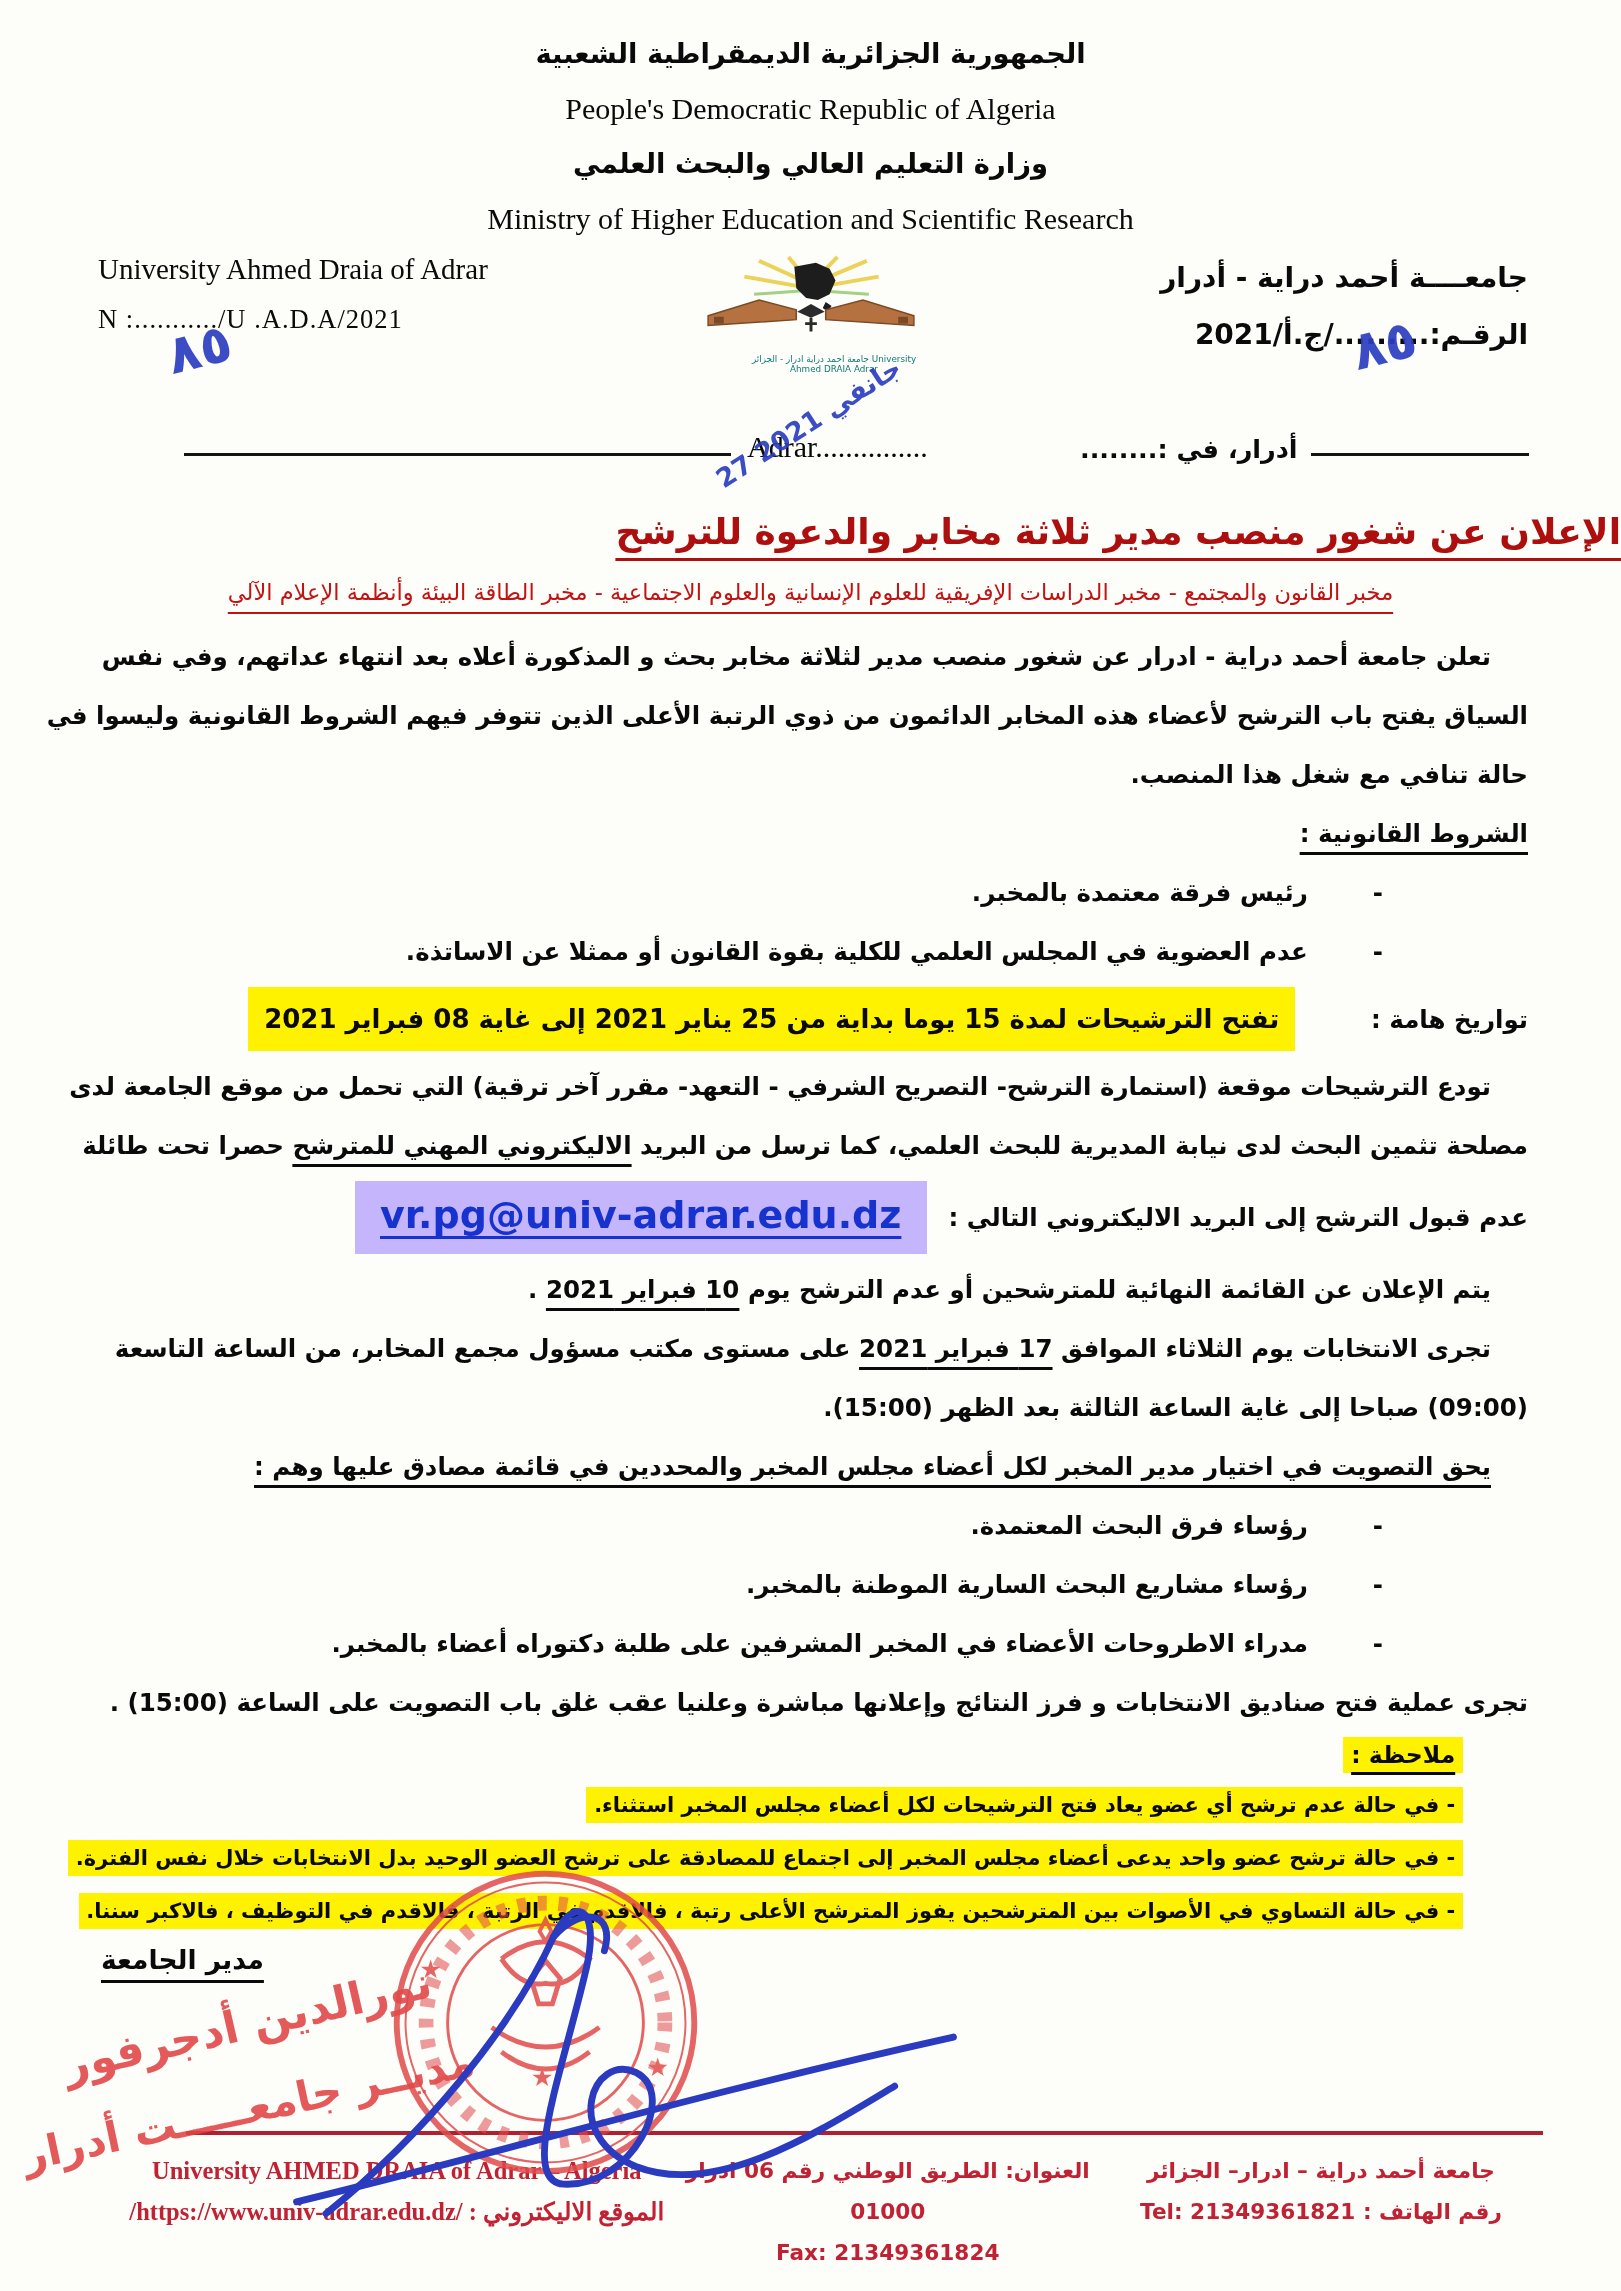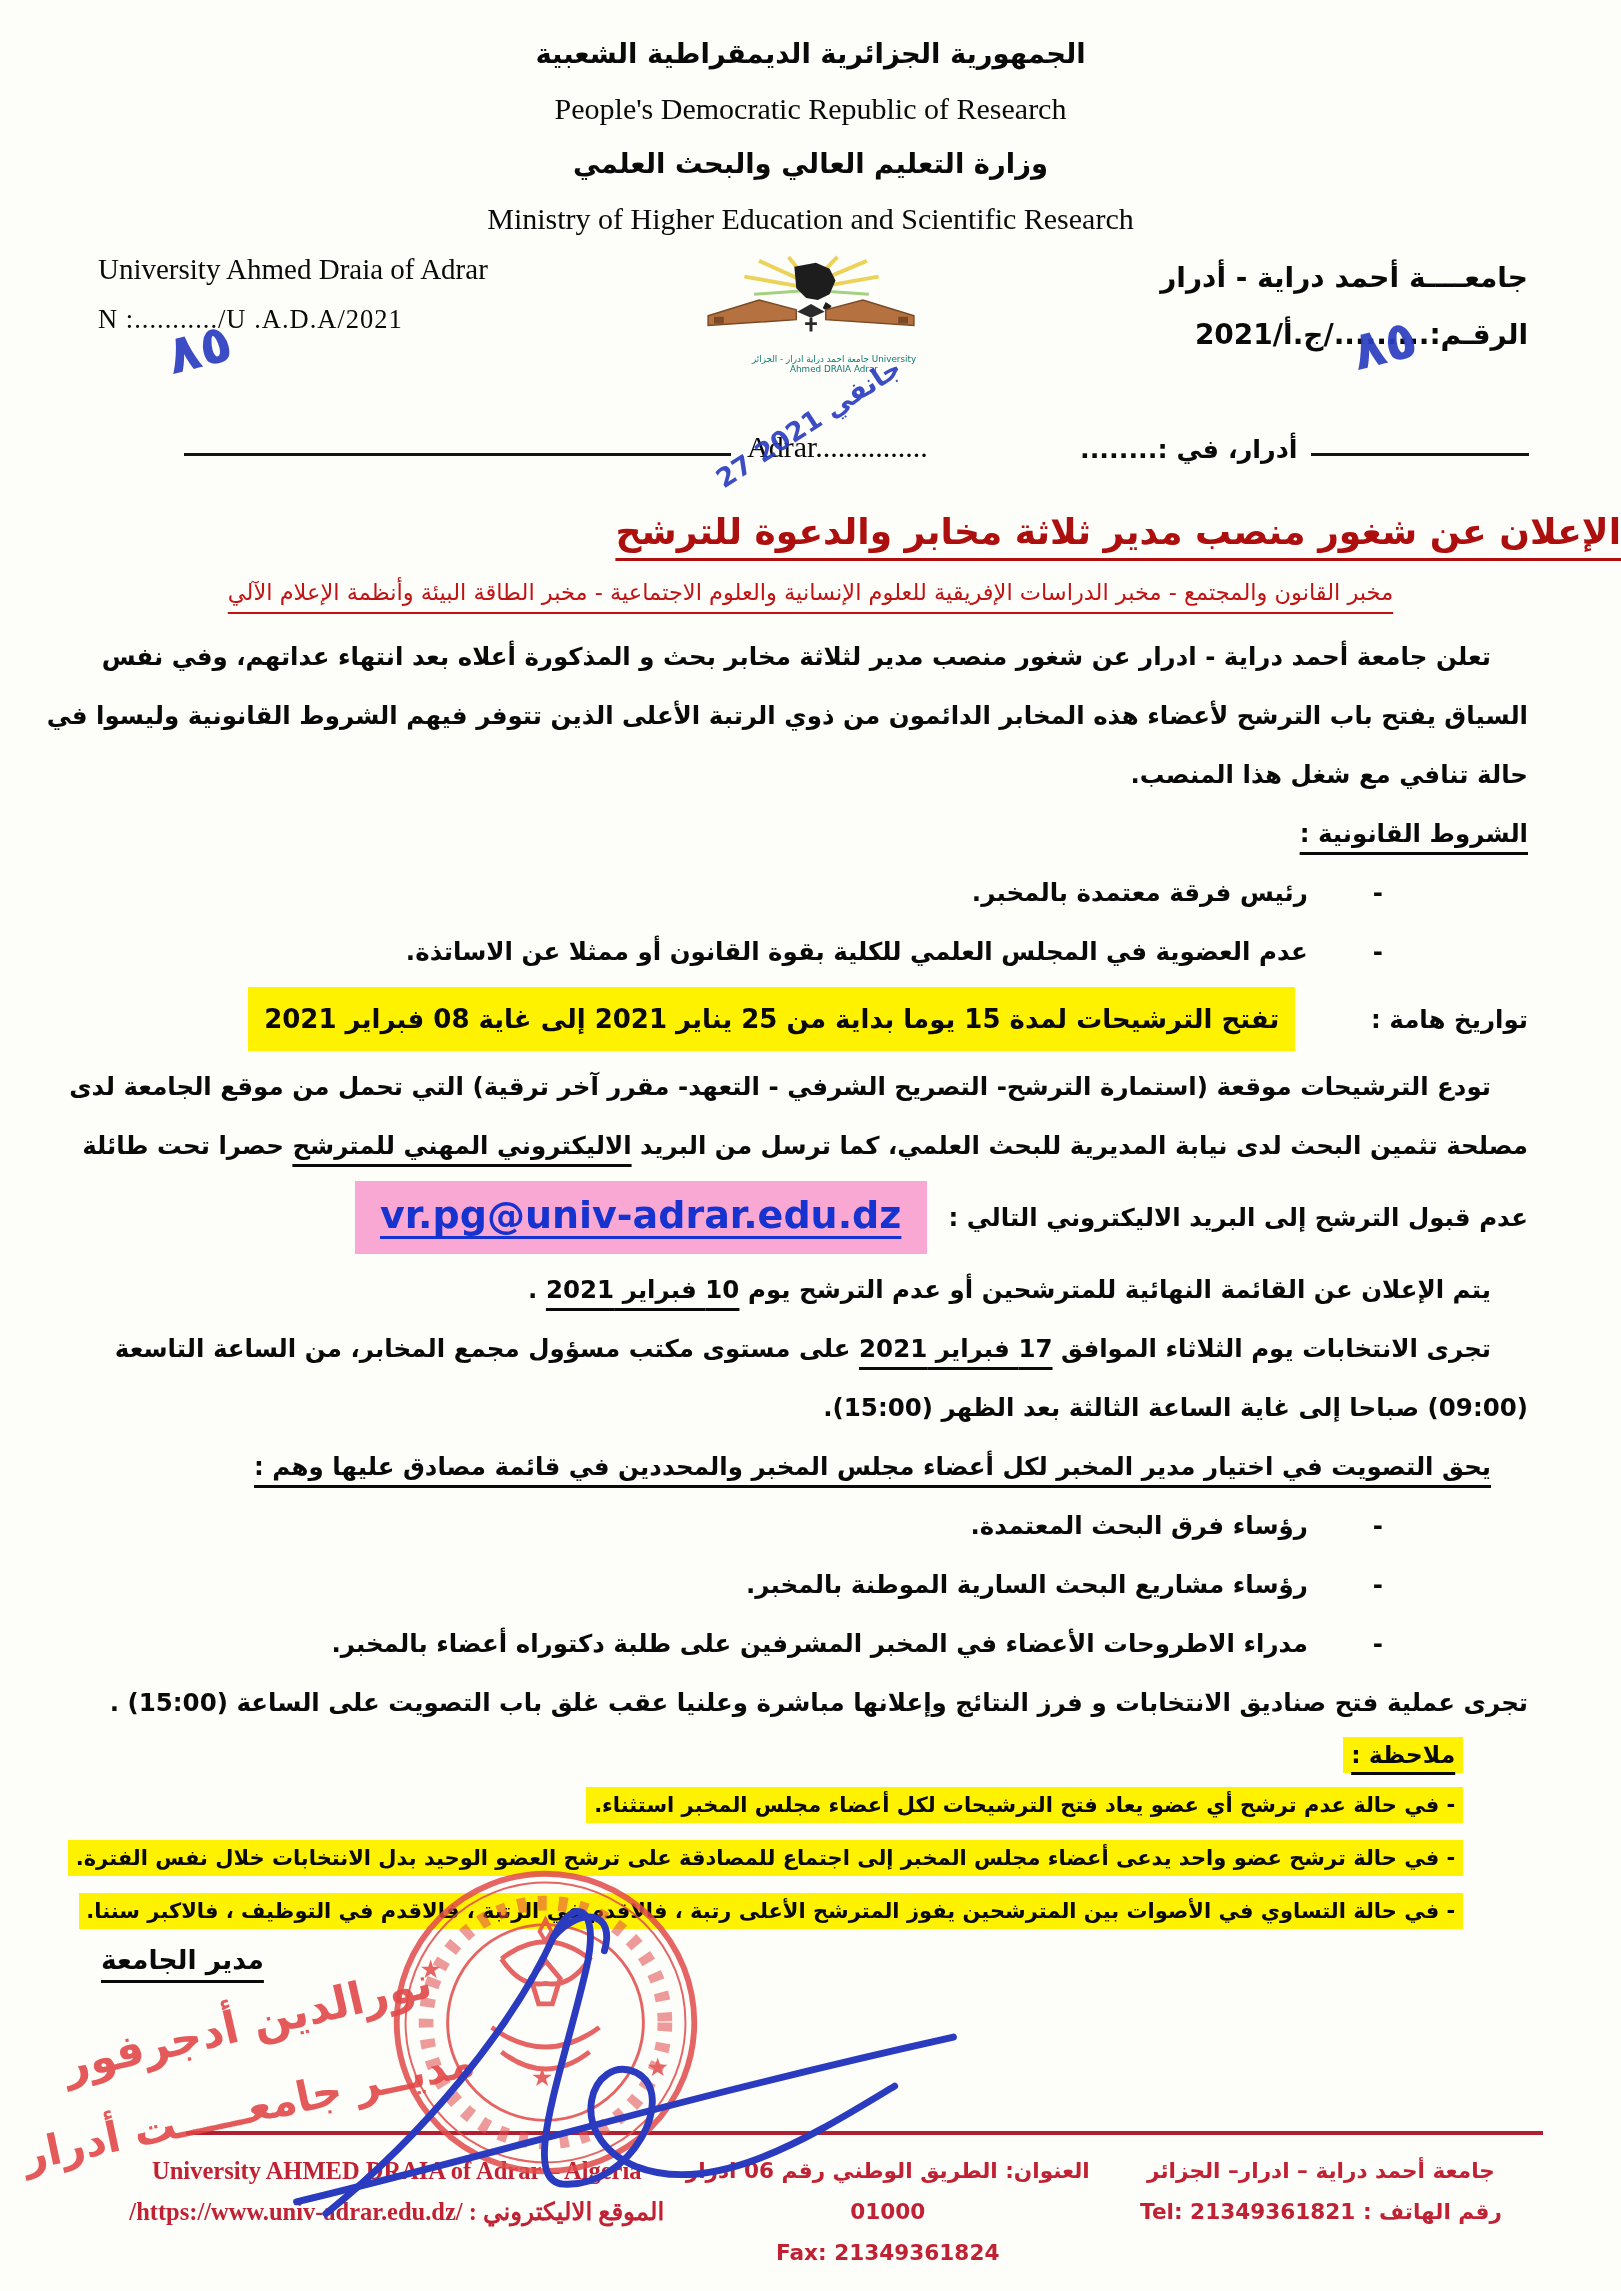--- a/index.html
+++ b/index.html
@@ -36,21 +36,21 @@
   .doc-body{direction:rtl;padding:21.6px 93px 0 93px;font-weight:bold;font-size:24.5px;}
   .line{line-height:59px;text-align:right;white-space:nowrap;}
   .indent1{padding-right:37px;}
   .u{text-decoration:underline;text-decoration-thickness:2.5px;text-underline-offset:9.8px;margin-top:12px;}
   .hl{background:#fff200;}
   .bullet{display:flex;line-height:59px;padding-right:145px;white-space:nowrap;}
   .bullet .dash{margin-left:65px;}
   .dates-row{display:flex;align-items:center;gap:76px;margin:5.9px 0;line-height:45px;}
   .dates-row .hl{font-size:26px;padding:9.8px 15.7px;}
   .email-row{display:flex;align-items:center;gap:21.6px;margin:5.9px 0;line-height:45px;}
-  .email-box{background:#f9a8d4;padding:11.8px 25.5px;direction:ltr;}
+  .email-box{background:#c4b5fd;padding:11.8px 25.5px;direction:ltr;}
   .email-text{color:#1733cf;font-size:38px;font-weight:bold;
       text-decoration:underline;text-decoration-thickness:2.9px;text-underline-offset:7.8px;}
   .notes-wrap{padding-right:65px;}
   .note-head{line-height:45px;}
   .note-head span{background:#fff200;font-size:23.5px;padding:3.9px 7.8px;
       text-decoration:underline;text-decoration-thickness:2.5px;text-underline-offset:8.8px;text-align:center;}
   .note{line-height:51px;white-space:nowrap;}
   .note span{background:#fff200;font-size:21px;padding:5.9px 7.8px;}
   
   .sig-zone{position:relative;height:194px;}
@@ -71,21 +71,21 @@
   .f-right{width:32%;text-align:center;direction:rtl;font-size:21.6px;}
   .ltr{direction:ltr;unicode-bidi:embed;}
 </style>
 </head>
 <body>
 
 <div class="page">
 
   <div class="top-head">
     <div class="head-ar">الجمهورية الجزائرية الديمقراطية الشعبية</div>
-    <div class="head-en">People's Democratic Republic of Research</div>
+    <div class="head-en">People's Democratic Republic of Algeria</div>
     <div class="head-ar">وزارة التعليم العالي والبحث العلمي</div>
     <div class="head-en">Ministry of Higher Education and Scientific Research</div>
   </div>
 
   <div class="org-row">
     <div class="org-left">
       <div>University Ahmed Draia of Adrar</div>
       <div class="ref">N :.........../U .A.D.A/2021</div>
     </div>
     <div class="hand-num" style="left:167px;top:69px;">٨٥</div>

